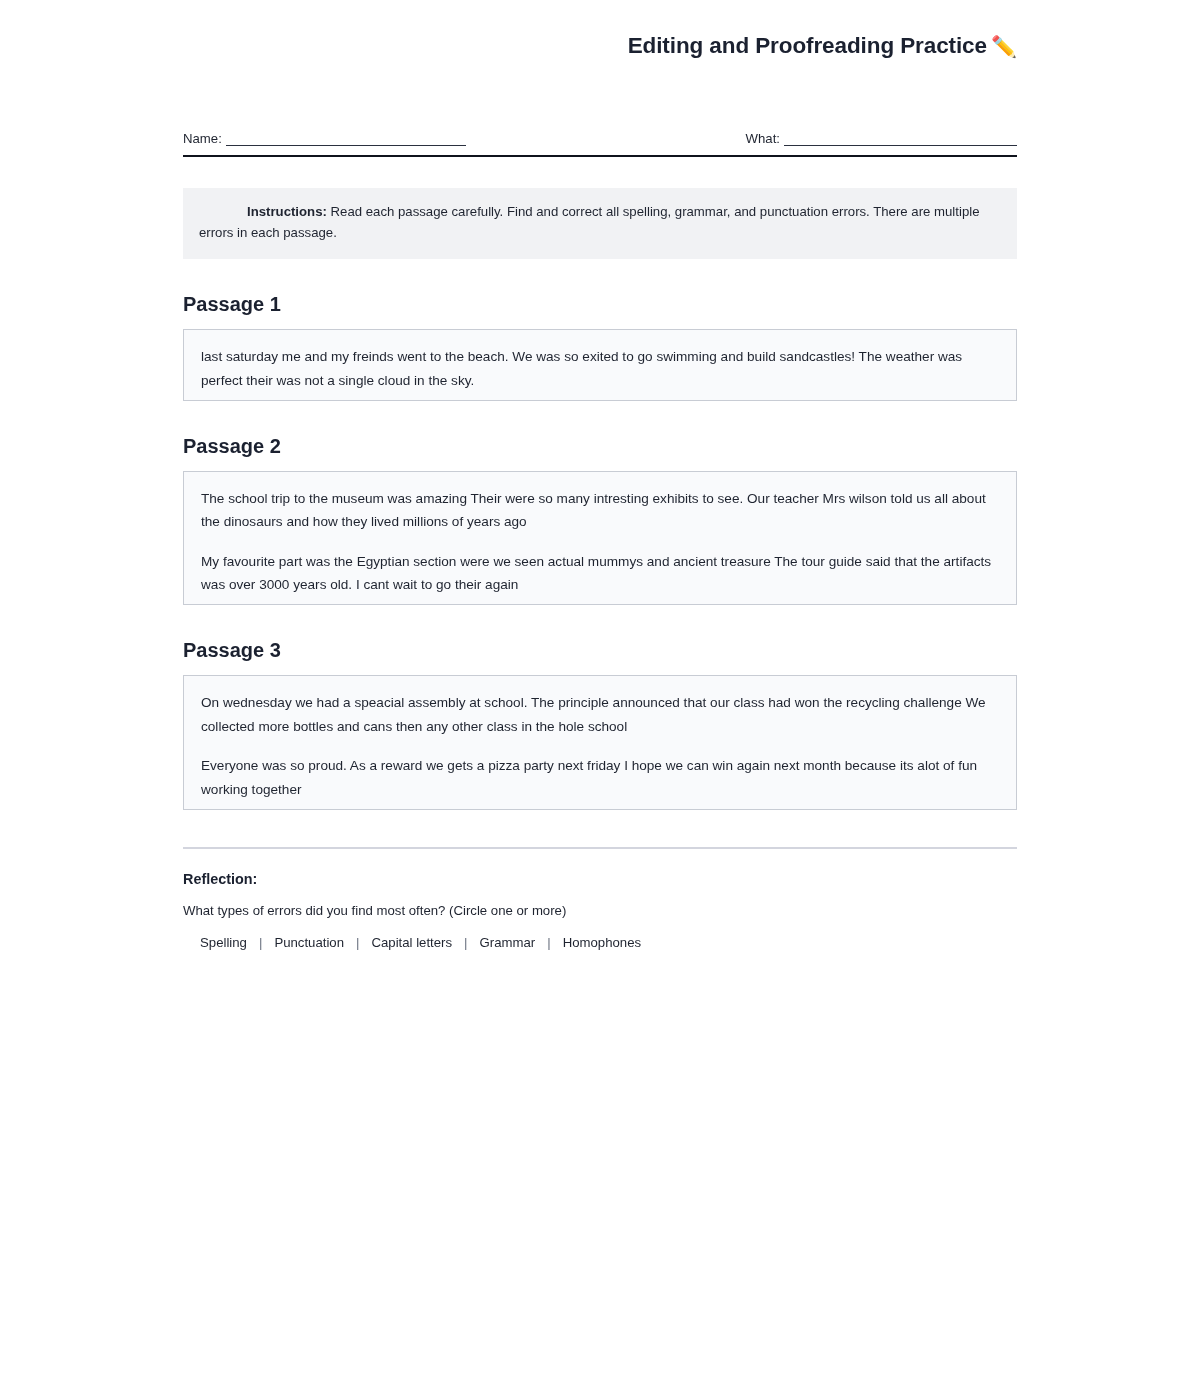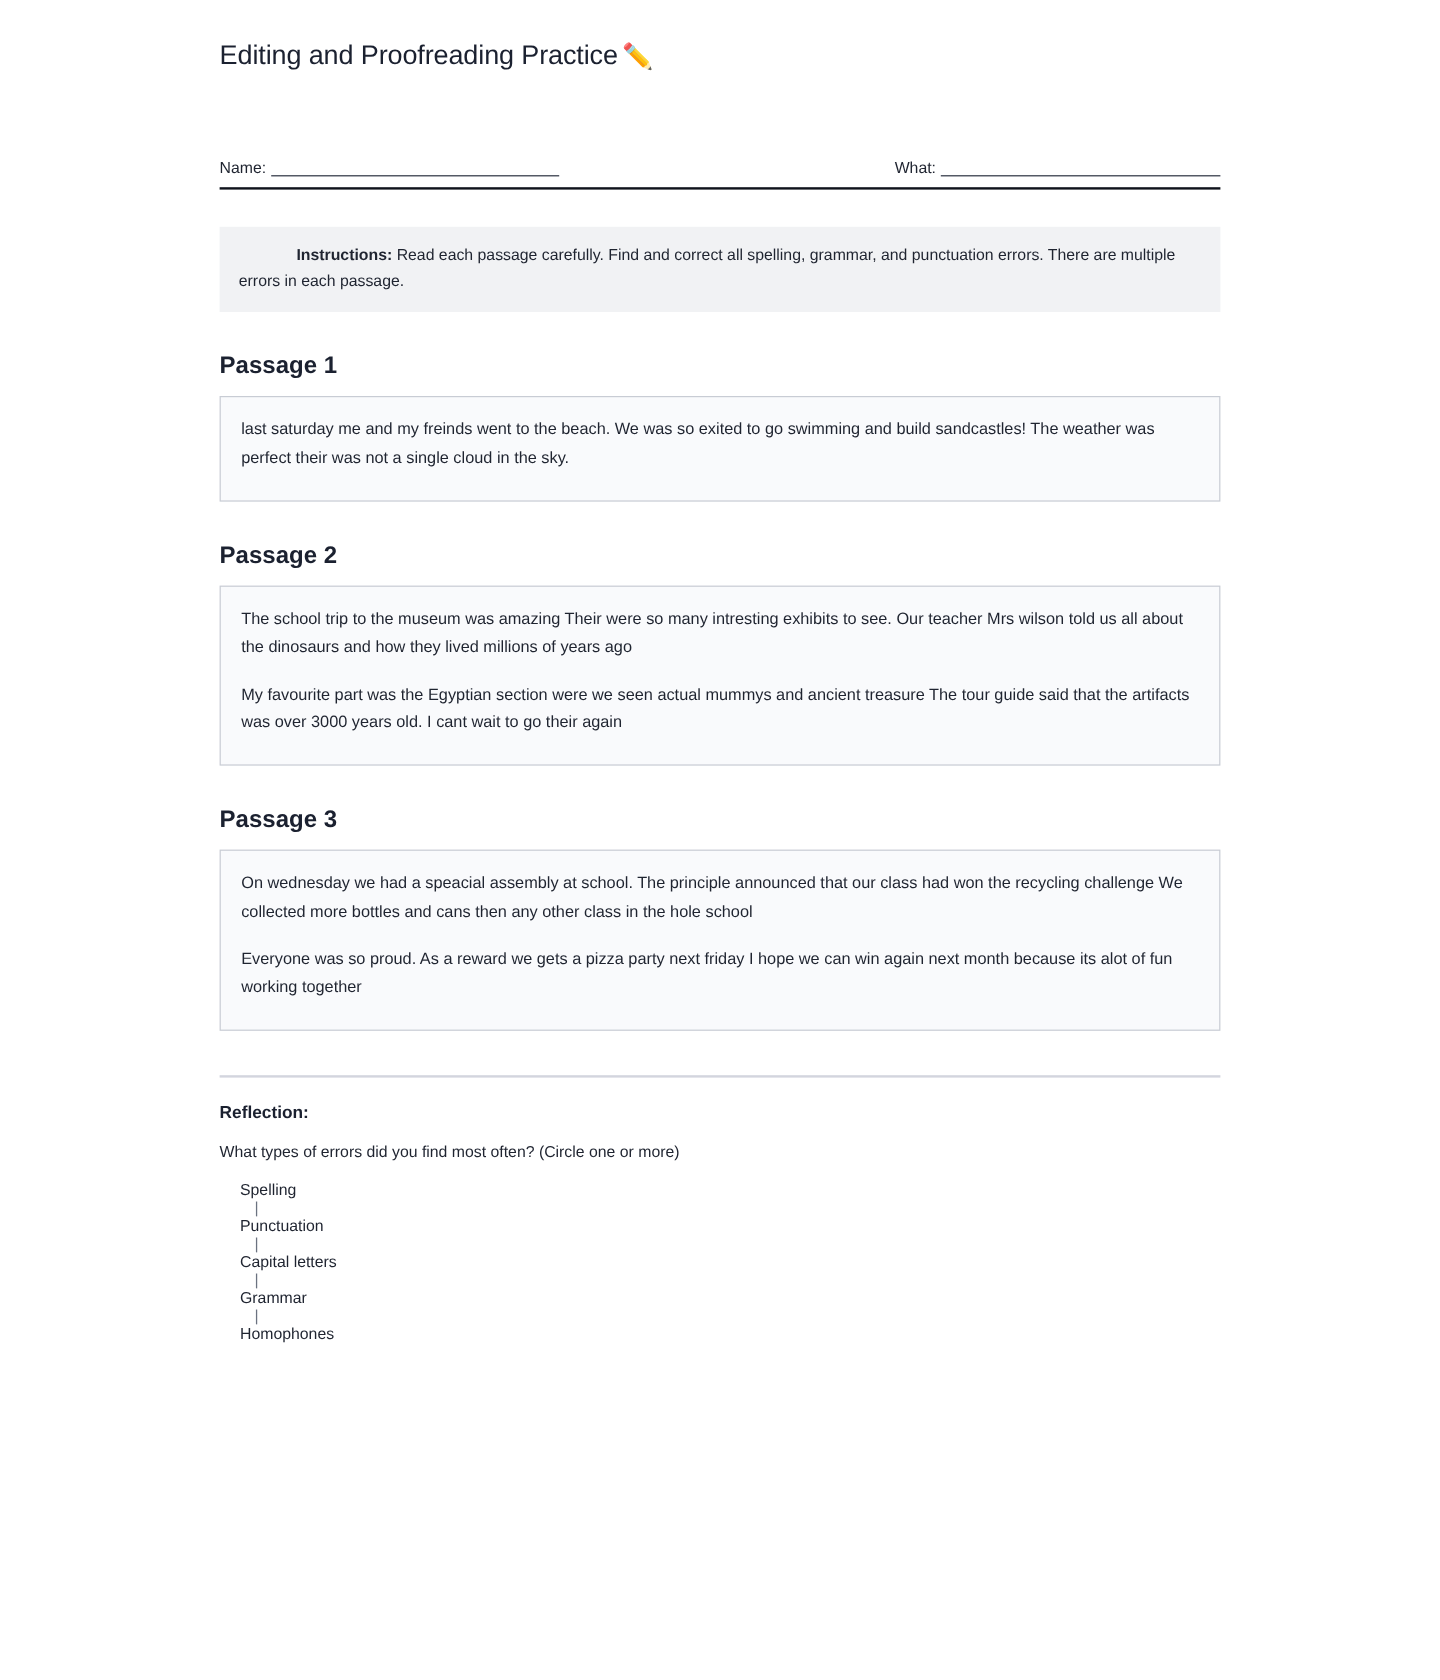--- a/index.html
+++ b/index.html
@@ -21,23 +21,23 @@
     padding: 20px 0 0 0;
     background: #ffffff;
   }
   .sheet {
     width: 834px;
     margin: 0 auto;
   }
 
   
   .worksheet-title {
-    text-align: left;
+    text-align: right;
     font-size: 22.5px;
-    font-weight: normal;
+    font-weight: bold;
     color: #1b2130;
     letter-spacing: -0.1px;
     margin: 12px 0 24px 0;
     line-height: 1.25;
   }
   .worksheet-title .pencil-icon {
     font-size: 21px;
     vertical-align: -1px;
     margin-left: 4px;
   }
@@ -87,21 +87,21 @@
   .passage-block { margin-top: 34px; }
   .passage-heading {
     font-size: 20px;
     font-weight: bold;
     color: #1b2130;
     margin: 0 0 13px 0;
   }
   .passage-box {
     border: 1px solid #c8ccd4;
     background: #f9fafc;
-    padding: 15px 17px 24px 17px;
+    padding: 15px 17px 8px 17px;
   }
   .passage-para {
     font-size: 13.6px;
     line-height: 1.72;
     color: #1f2430;
     margin: 0;
   }
   .passage-para + .passage-para { margin-top: 16px; }
 
   
@@ -124,21 +124,20 @@
     margin: 0 0 14px 0;
     line-height: 1.5;
   }
   .reflection-options {
     font-size: 13.2px;
     color: #1f2430;
     padding-left: 17px;
     display: flex;
     align-items: baseline;
     flex-wrap: wrap;
-    flex-direction: column;
   }
   .reflection-options .opt { white-space: nowrap; }
   .reflection-options .sep {
     color: #6b7280;
     padding: 0 12px;
   }
 </style>
 </head>
 <body>
 

